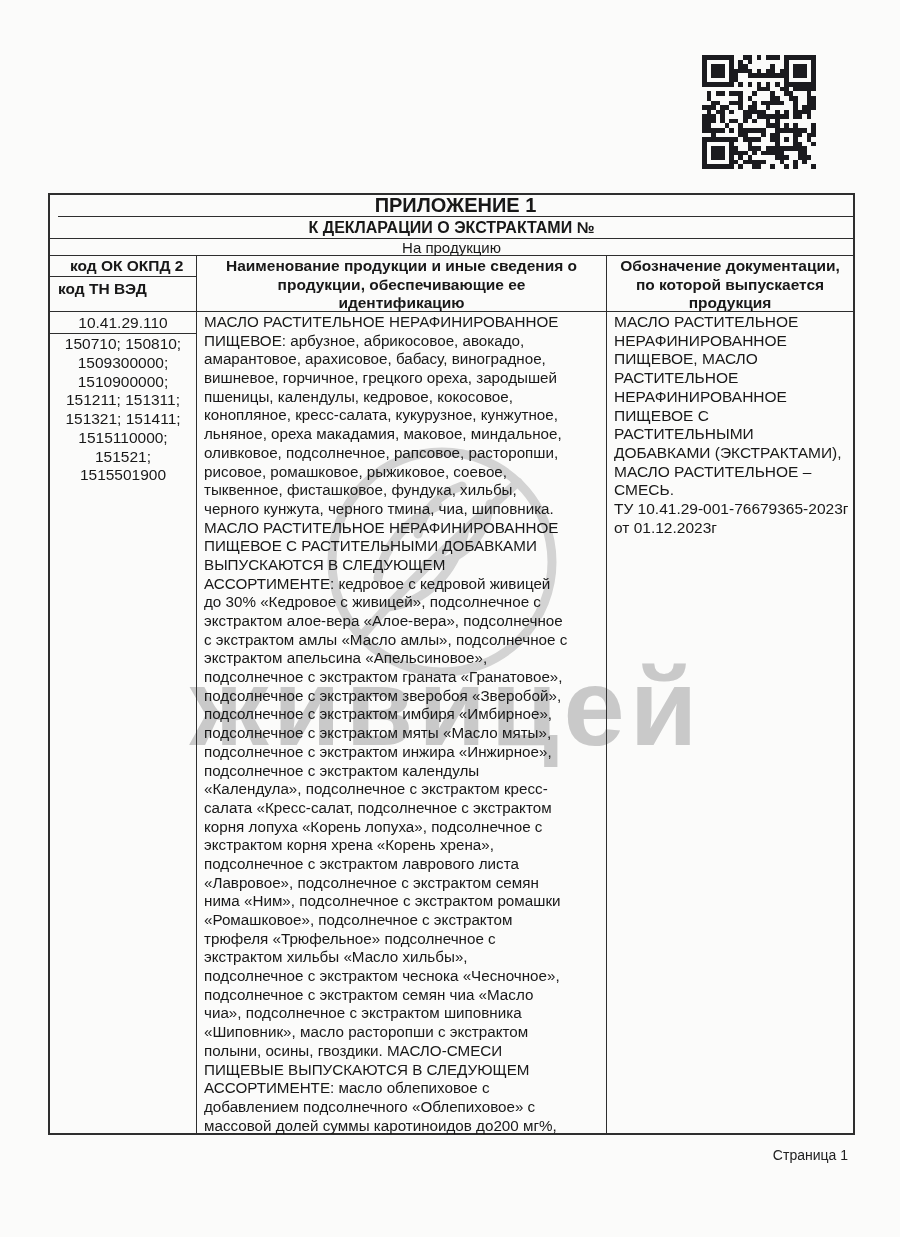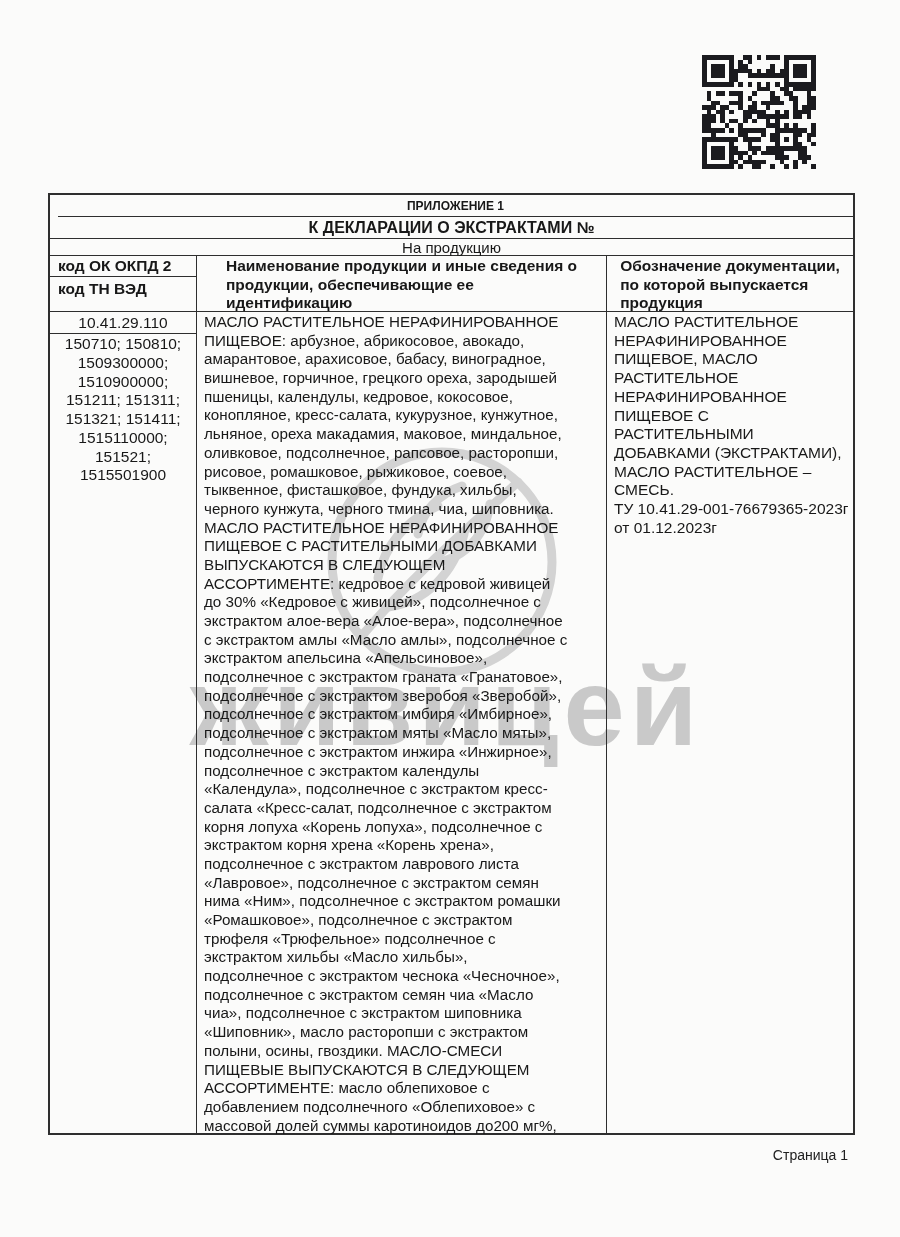--- a/index.html
+++ b/index.html
@@ -26,40 +26,40 @@
   .qr { position:absolute; left:700px; top:55px; z-index:2; }
 
   
   .doc-table {
     position:absolute; left:48px; top:193px; width:807px; z-index:1;
     border:2px solid #2e2e2e; box-sizing:border-box; background:transparent;
   }
   .row { box-sizing:border-box; border-bottom:1.5px solid #2e2e2e; }
   .row:last-child { border-bottom:none; }
   .r-title { height:22px; display:flex; align-items:center; justify-content:center;
-             font-weight:bold; font-size:12px;margin-left:8px; }
+             font-weight:bold; font-size:20px;margin-left:8px; }
   .r-decl  { height:22px; display:flex; align-items:center; justify-content:center;
              font-size:16px; }
   .r-decl .lbl { font-weight:bold; }
   .r-decl .num { margin-left:6px; font-weight:normal; }
   .r-sub   { height:17px; display:flex; align-items:center; justify-content:center;
              font-size:15px; }
   .r-head  { height:56px; display:flex; }
   .r-body  { height:821px; display:flex; }
 
   .c1 { width:147px; border-right:1.5px solid #2e2e2e; box-sizing:border-box; }
   .c2 { width:410px; border-right:1.5px solid #2e2e2e; box-sizing:border-box; }
   .c3 { flex:1; box-sizing:border-box; }
 
   .h-c1a { height:21px; box-sizing:border-box; border-bottom:1.5px solid #2e2e2e;
-           display:flex; align-items:center; padding-left:8px;
+           display:flex; align-items:center; padding-left:20px;
            font-weight:bold; font-size:15.5px; }
   .h-c1b { padding:3px 0 0 8px; font-weight:bold; font-size:15.5px; }
   .h-center { display:flex; align-items:flex-start; justify-content:center;
-              text-align:left; font-weight:bold; font-size:15.5px;
+              text-align:center; font-weight:bold; font-size:15.5px;
               line-height:18.6px; padding-top:1px; white-space:pre-line; }
 
   .okpd  { height:22px; box-sizing:border-box; border-bottom:1.5px solid #2e2e2e;
            text-align:center; font-size:15.5px; line-height:21px; }
   .codes { text-align:center; font-size:15.5px; line-height:18.75px;
            padding-top:1px; white-space:pre-line; }
   .body-text  { padding:1px 6px 0 7px; font-size:15.2px; line-height:18.68px;
                 white-space:pre-line; }
   .body-text3 { padding:1px 4px 0 7px; font-size:15.5px; line-height:18.7px;
                 white-space:pre-line; }

